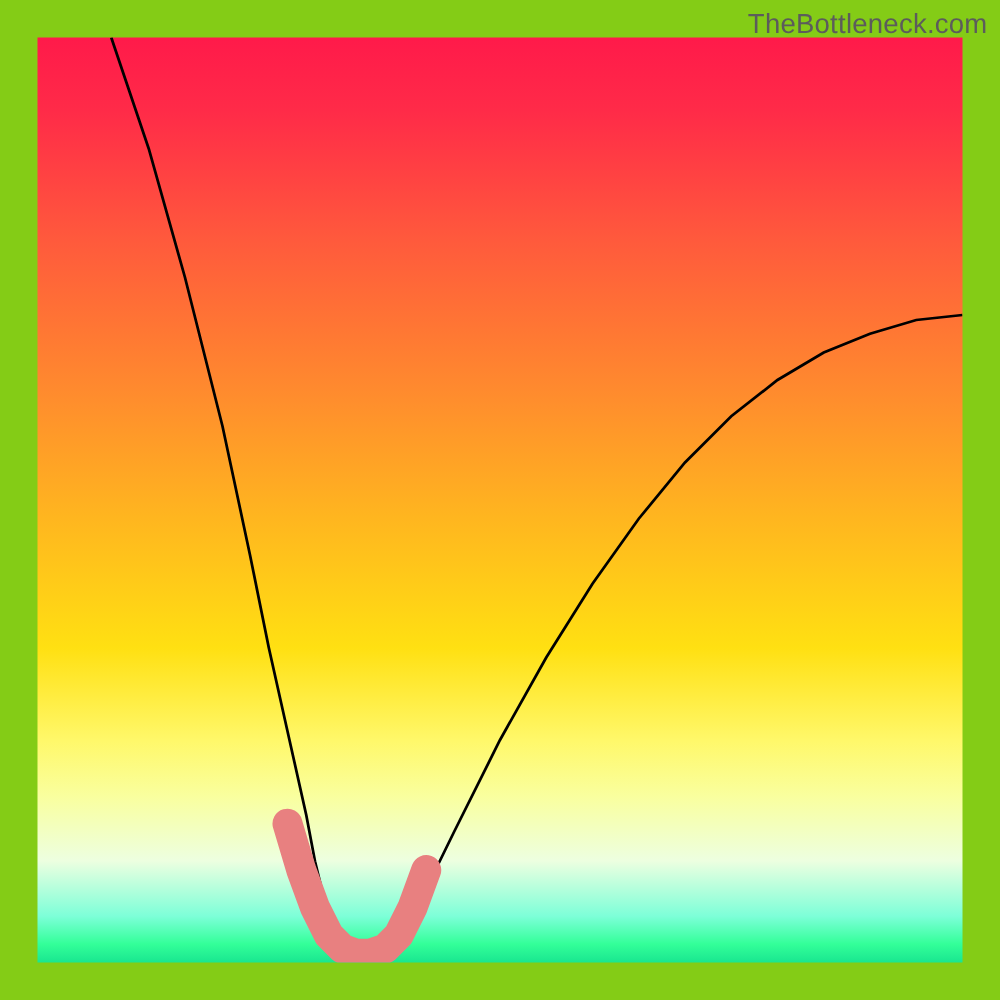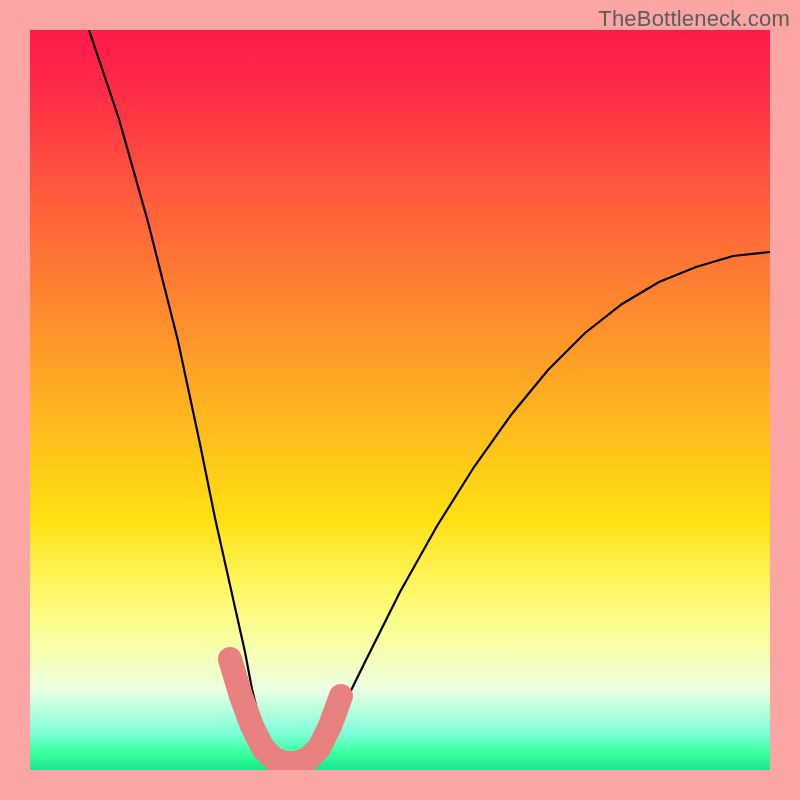--- a/index.html
+++ b/index.html
@@ -8,21 +8,21 @@
     background: #000;
     width: 800px;
     height: 800px;
     overflow: hidden;
     font-family: Arial, Helvetica, sans-serif;
   }
   .frame {
     position: relative;
     width: 800px;
     height: 800px;
-    background: #fca5a5;
+    background: #84cc16;
   }
   .plot-area {
     position: absolute;
     left: 30px;
     top: 30px;
     width: 740px;
     height: 740px;
     background: linear-gradient(to bottom,
       #ff1a4a 0%,
       #ff2b48 8%,

